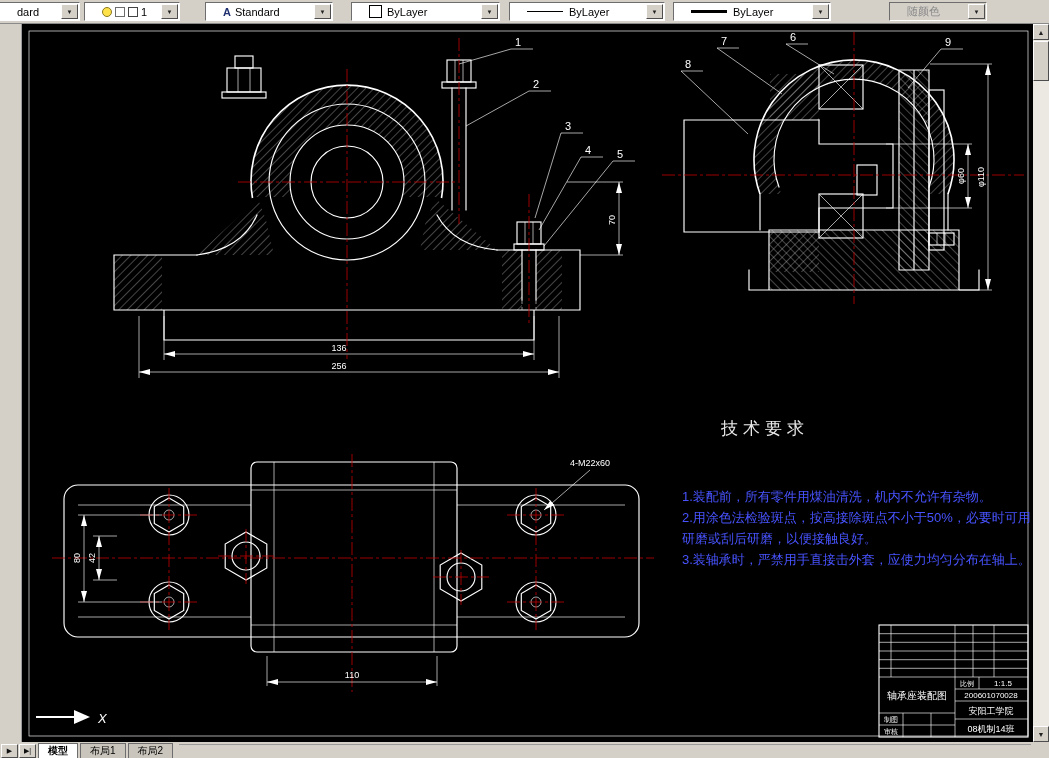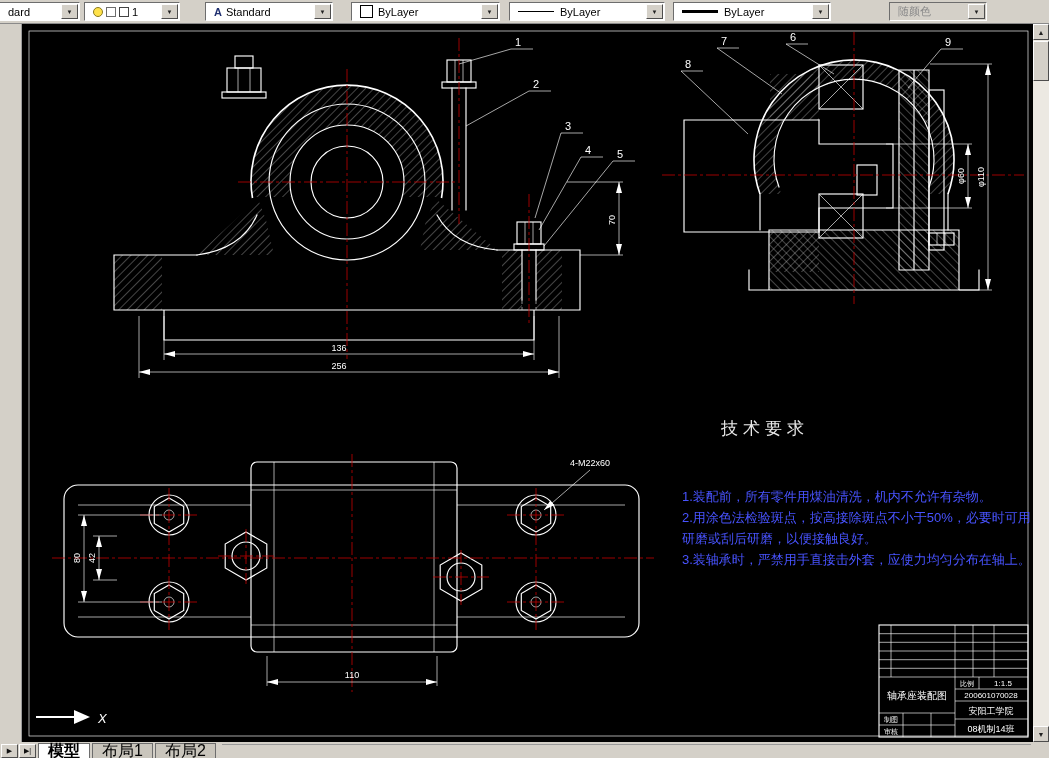--- a/index.html
+++ b/index.html
@@ -4,21 +4,21 @@
 <style>
   html,body{margin:0;padding:0}
   body{width:1049px;height:758px;position:relative;background:#d4d0c8;
        font-family:"Liberation Sans",sans-serif;overflow:hidden;font-size:11px}
 
   
   .toolbar{position:absolute;left:0;top:0;width:1049px;height:24px;background:#d4d0c8;
            border-bottom:1px solid #8a8a8a;box-sizing:border-box}
   .combo{position:absolute;top:2px;height:19px;background:#fff;box-sizing:border-box;
          border:1px solid;border-color:#6d6d6d #fdfdfd #fdfdfd #6d6d6d;
-         display:flex;align-items:center;padding-left:8px;overflow:hidden;cursor:default}
+         display:flex;align-items:center;padding-left:17px;overflow:hidden;cursor:default}
   .combo.cut{border-left:none}
   .combo .txt{font-size:11px;color:#000;white-space:nowrap}
   .combo .arrow{position:absolute;right:1px;top:1px;bottom:1px;width:15px;background:#d4d0c8;
          border:1px solid;border-color:#fdfdfd #4d4d4d #4d4d4d #fdfdfd;
          display:flex;align-items:center;justify-content:center;font-size:6px;color:#222}
   .combo.disabled{background:#d4d0c8}
   .combo.disabled .txt{color:#8a8a8a}
   .swatch{width:11px;height:11px;background:#fff;border:1px solid #000;margin-right:5px;flex:0 0 auto}
   .ltline{width:36px;height:1px;background:#000;margin-right:6px;flex:0 0 auto}
   .lwline{width:36px;height:3px;background:#000;margin-right:6px;flex:0 0 auto}
@@ -41,21 +41,21 @@
   .vthumb{position:absolute;left:0;top:17px;width:16px;height:40px;background:#d4d0c8;box-sizing:border-box;
         border:1px solid;border-color:#fdfdfd #4d4d4d #4d4d4d #fdfdfd}
   .corner{position:absolute;right:0;top:742px;width:16px;height:16px;background:#d4d0c8}
 
   
   .bottombar{position:absolute;left:0;top:742px;width:1033px;height:16px;background:#d4d0c8;
              display:flex;align-items:flex-end}
   .tabnav{width:17px;height:14px;margin:1px 0 0 1px;background:#d4d0c8;box-sizing:border-box;
           border:1px solid;border-color:#fdfdfd #4d4d4d #4d4d4d #fdfdfd;
           font-size:7px;display:flex;align-items:center;justify-content:center;color:#111}
-  .tab{height:15px;line-height:14px;padding:0 9px;font-size:16px;color:#000;background:#c9c5bc;
+  .tab{height:15px;line-height:14px;padding:0 9px;font-size:10px;color:#000;background:#c9c5bc;
        border:1px solid #6d6d6d;border-bottom:none;margin-left:2px;box-sizing:border-box}
   .tab.active{background:#fff;font-weight:bold}
   .htrack{flex:1;height:14px;margin:1px 2px 0 6px;background:#d4d0c8;box-sizing:border-box;
           border-top:1px solid #9a9a9a}
 
   
   .ol{stroke:#fff;stroke-width:1.15;fill:none;stroke-linecap:square}
   .ol2{stroke:#fff;stroke-width:1.6;fill:none}
   .th{stroke:#fff;stroke-width:0.65;fill:none}
   .thb{stroke:#fff;stroke-width:1.1;fill:none}

